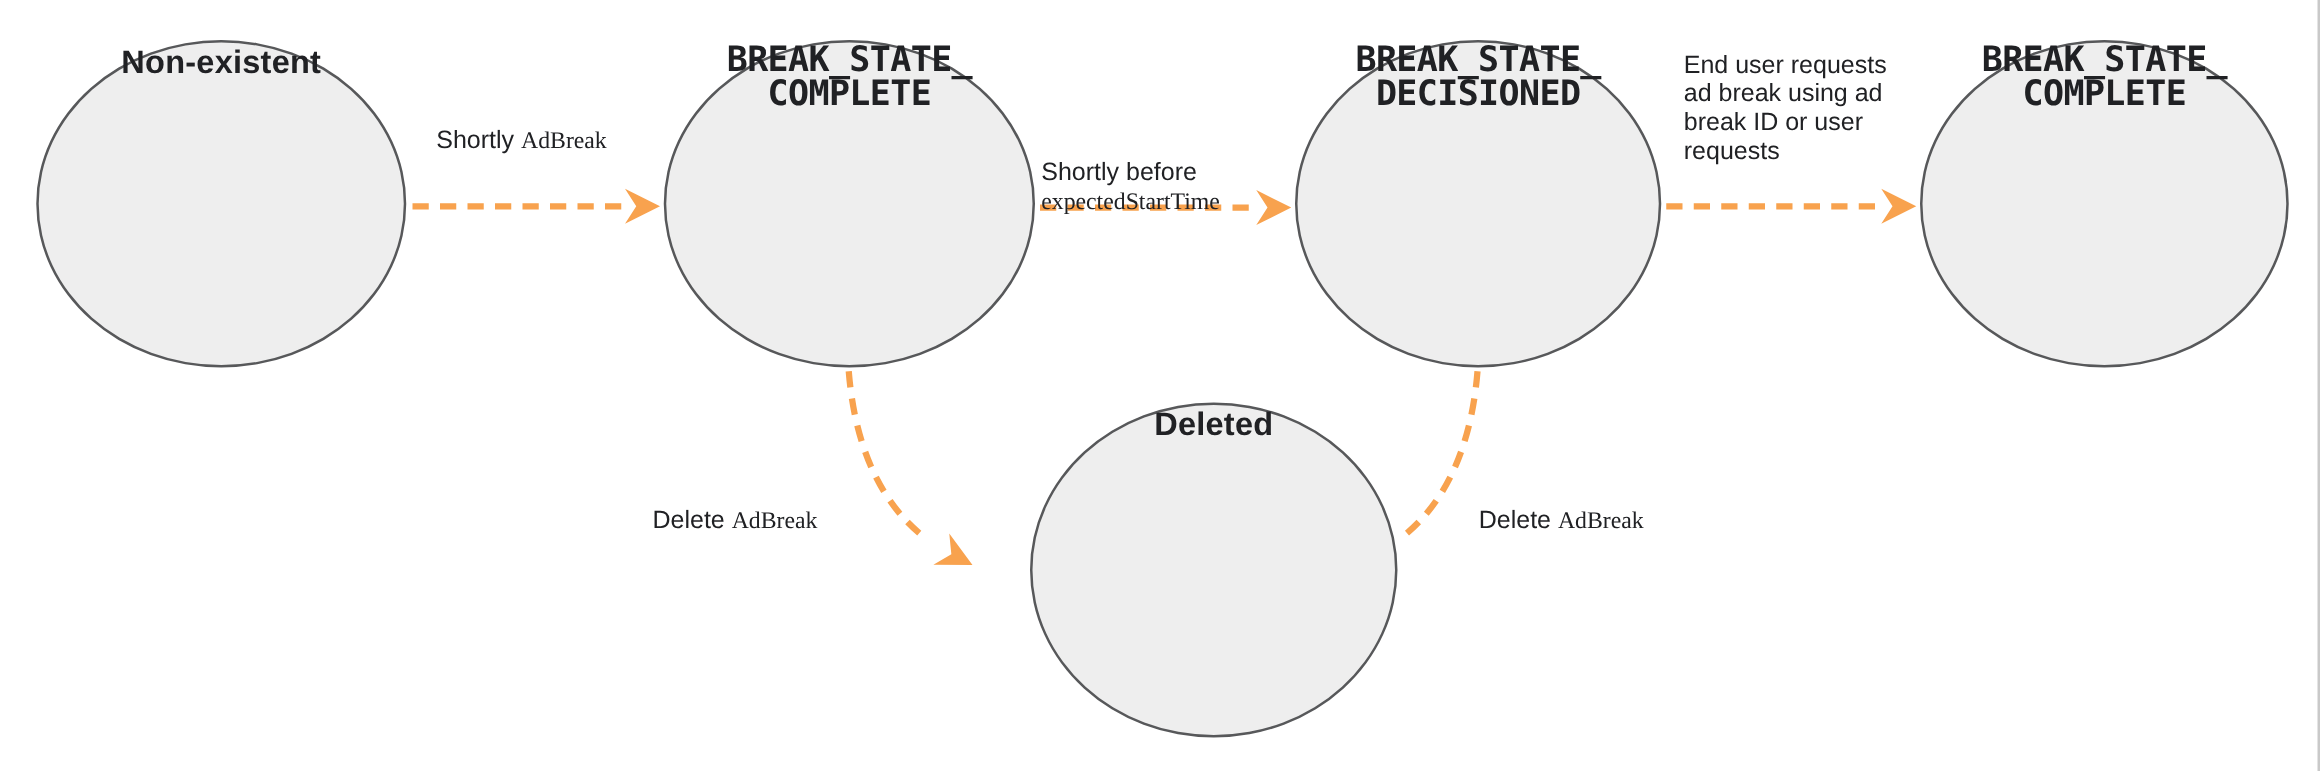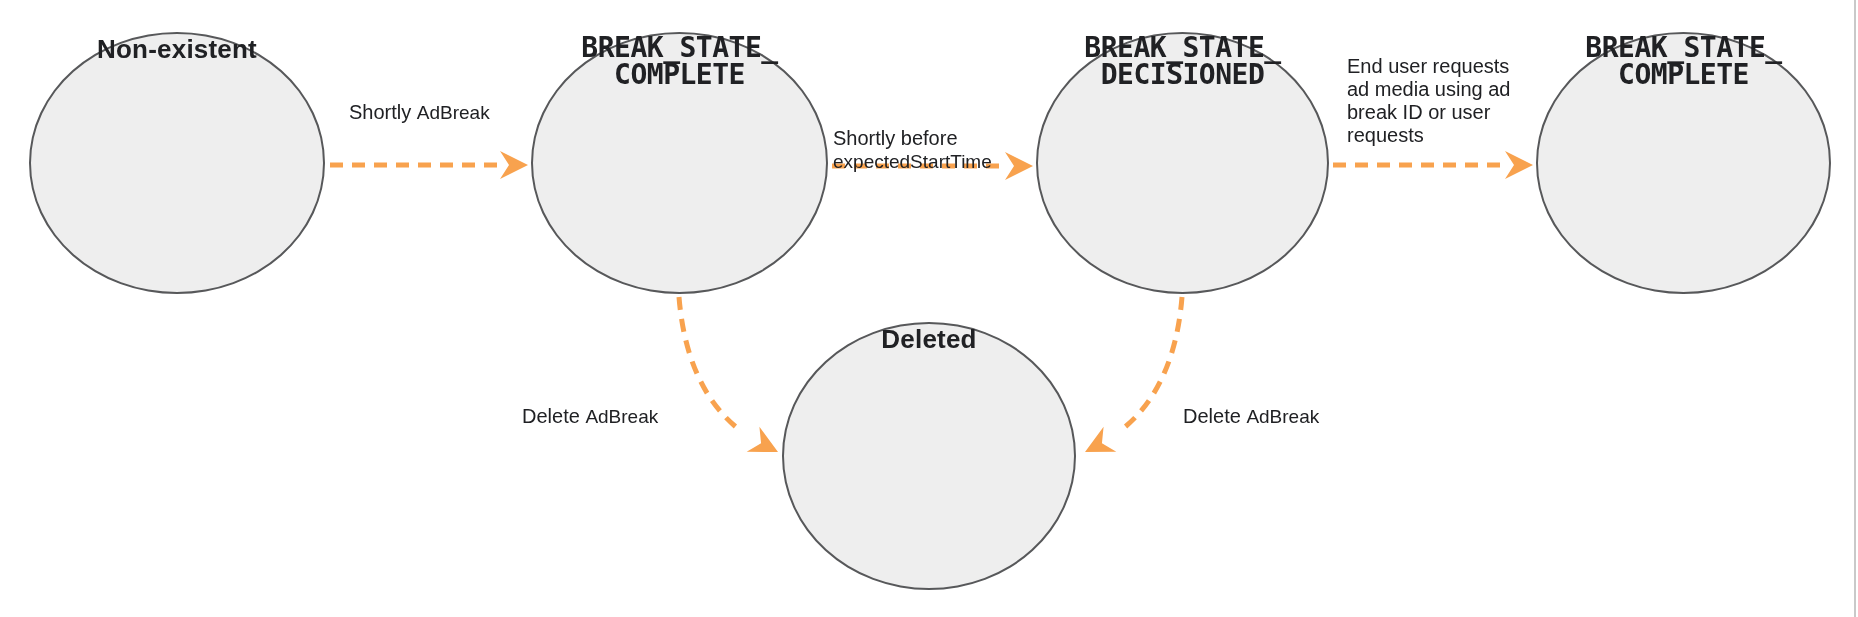--- a/index.html
+++ b/index.html
@@ -41,21 +41,21 @@
     line-height:27px;
     letter-spacing:-0.5px;
   }
   .edge-label{
     position:absolute;
     font-size:20px;
     line-height:23px;
     white-space:nowrap;
   }
   .code{
-    font-family:Liberation Sans, sans-serif;
+    font-family:Liberation Serif, serif;
     font-size:19px;
   }
   #arrow-layer{
     position:absolute;
     left:0;top:0;
     pointer-events:none;
   }
   .dash{
     stroke:var(--accent);
     stroke-width:5;
@@ -124,36 +124,36 @@
     </div>
   </div>
 
   <div class="state-node" style="left:1536px;top:32px;width:295px;height:262px;">
     <div class="node-label-code">
       <div>BREAK_STATE_</div>
       <div>COMPLETE</div>
     </div>
   </div>
 
-  <div class="state-node" style="left:782px;top:322px;width:294px;height:268px;">
+  <div class="state-node" style="left:824px;top:322px;width:294px;height:268px;">
     <div class="node-label-sans">Deleted</div>
   </div>
 
   <div class="edge-label" style="left:349px;top:101px;">
     <span>Shortly </span><span class="code">AdBreak</span>
   </div>
 
   <div class="edge-label" style="left:833px;top:83px;margin-top:44px;">
     <div>Shortly before</div>
     <div class="code">expectedStartTime</div>
   </div>
 
-  <div class="edge-label" style="left:1347px;top:41px;margin-top:14px;">
+  <div class="edge-label" style="left:1347px;top:41px;">
     <div>End user requests</div>
-    <div>ad media using ad</div>
+    <div>ad break using ad</div>
     <div>break ID or user</div>
     <div>requests</div>
   </div>
 
   <div class="edge-label" style="left:522px;top:405px;">
     <span>Delete </span><span class="code">AdBreak</span>
   </div>
 
   <div class="edge-label" style="left:1183px;top:405px;">
     <span>Delete </span><span class="code">AdBreak</span>

